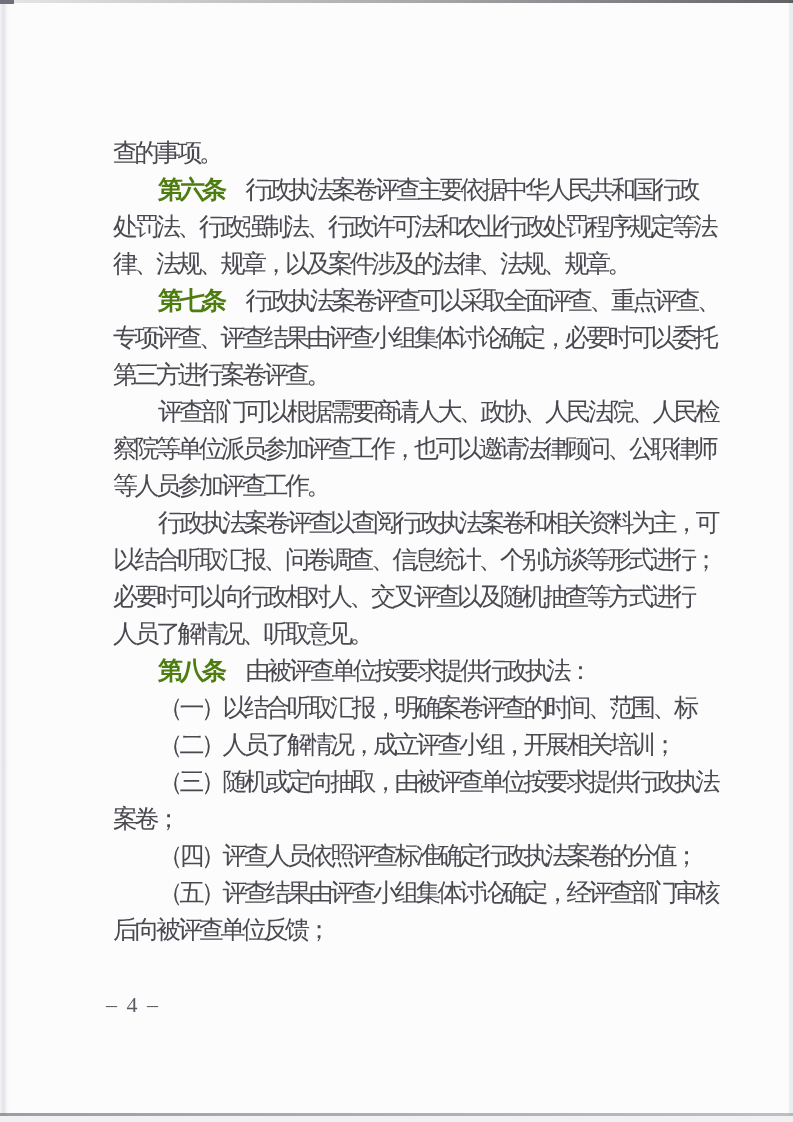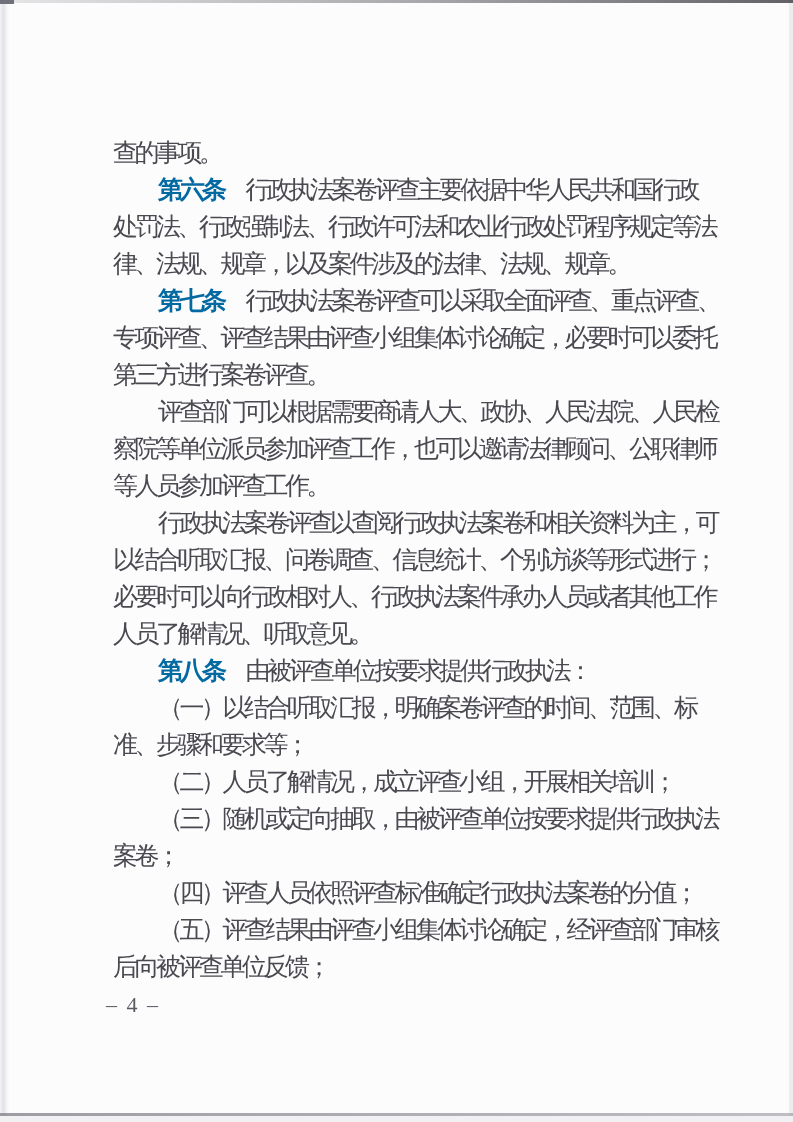--- a/index.html
+++ b/index.html
@@ -56,21 +56,21 @@
     letter-spacing: -3.5px;
     white-space: pre;
     color: #494950;
     font-family: "Liberation Serif", "DejaVu Serif", serif;
   }
   .line.indent {
     text-indent: 45px;
   }
   .seg.bold {
     font-weight: 700;
-    color: #0369a1;
+    color: #4d7c0f;
     letter-spacing: -3px;
     font-family: "Liberation Sans", "DejaVu Sans", sans-serif;
   }
   .page-number {
     position: absolute;
     left: 106px;
     top: 992px;
     font-size: 22px;
     line-height: 26px;
     letter-spacing: 2px;
@@ -95,25 +95,24 @@
       <div class="line"><span class="seg">处罚法、行政强制法、行政许可法和农业行政处罚程序规定等法</span></div>
       <div class="line"><span class="seg">律、法规、规章，以及案件涉及的法律、法规、规章。</span></div>
       <div class="line indent"><span class="seg bold">第七条</span><span class="seg">　行政执法案卷评查可以采取全面评查、重点评查、</span></div>
       <div class="line"><span class="seg">专项评查、评查结果由评查小组集体讨论确定，必要时可以委托</span></div>
       <div class="line"><span class="seg">第三方进行案卷评查。</span></div>
       <div class="line indent"><span class="seg">评查部门可以根据需要商请人大、政协、人民法院、人民检</span></div>
       <div class="line"><span class="seg">察院等单位派员参加评查工作，也可以邀请法律顾问、公职律师</span></div>
       <div class="line"><span class="seg">等人员参加评查工作。</span></div>
       <div class="line indent"><span class="seg">行政执法案卷评查以查阅行政执法案卷和相关资料为主，可</span></div>
       <div class="line"><span class="seg">以结合听取汇报、问卷调查、信息统计、个别访谈等形式进行；</span></div>
-      <div class="line"><span class="seg">必要时可以向行政相对人、行政执法案件承办人员或者其他工作</span></div>
+      <div class="line"><span class="seg">必要时可以向行政相对人、交叉评查以及随机抽查等方式进行</span></div>
       <div class="line"><span class="seg">人员了解情况、听取意见。</span></div>
       <div class="line indent"><span class="seg bold">第八条</span><span class="seg">　由被评查单位按要求提供行政执法：</span></div>
       <div class="line indent"><span class="seg">（一）以结合听取汇报，明确案卷评查的时间、范围、标</span></div>
-      <div class="line"><span class="seg">准、步骤和要求等；</span></div>
       <div class="line indent"><span class="seg">（二）人员了解情况，成立评查小组，开展相关培训；</span></div>
       <div class="line indent"><span class="seg">（三）随机或定向抽取，由被评查单位按要求提供行政执法</span></div>
       <div class="line"><span class="seg">案卷；</span></div>
       <div class="line indent"><span class="seg">（四）评查人员依照评查标准确定行政执法案卷的分值；</span></div>
       <div class="line indent"><span class="seg">（五）评查结果由评查小组集体讨论确定，经评查部门审核</span></div>
       <div class="line"><span class="seg">后向被评查单位反馈；</span></div>
     </div>
 
   <div class="page-number">– 4 –</div>
 </div>

